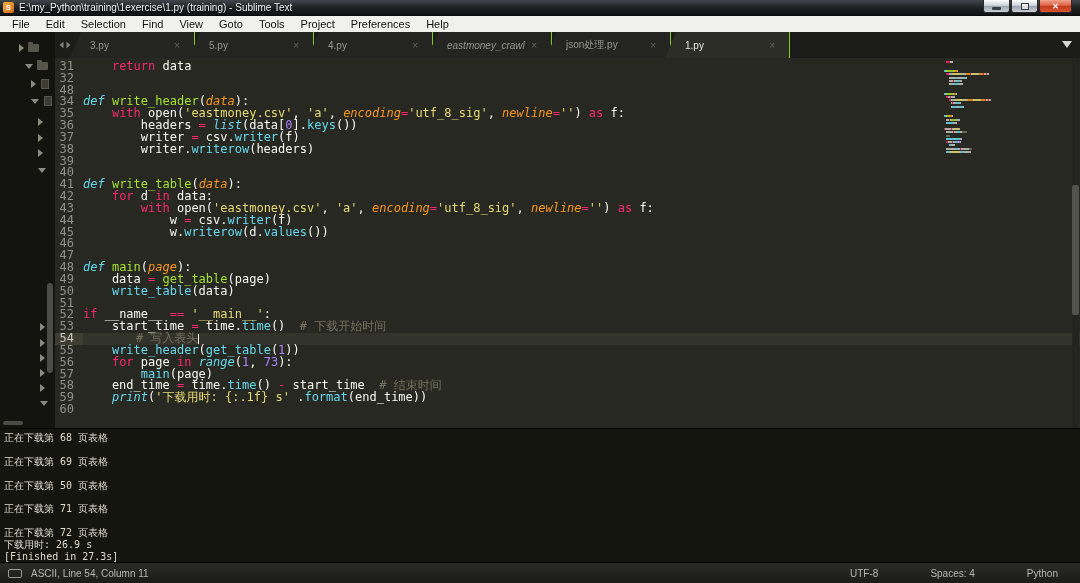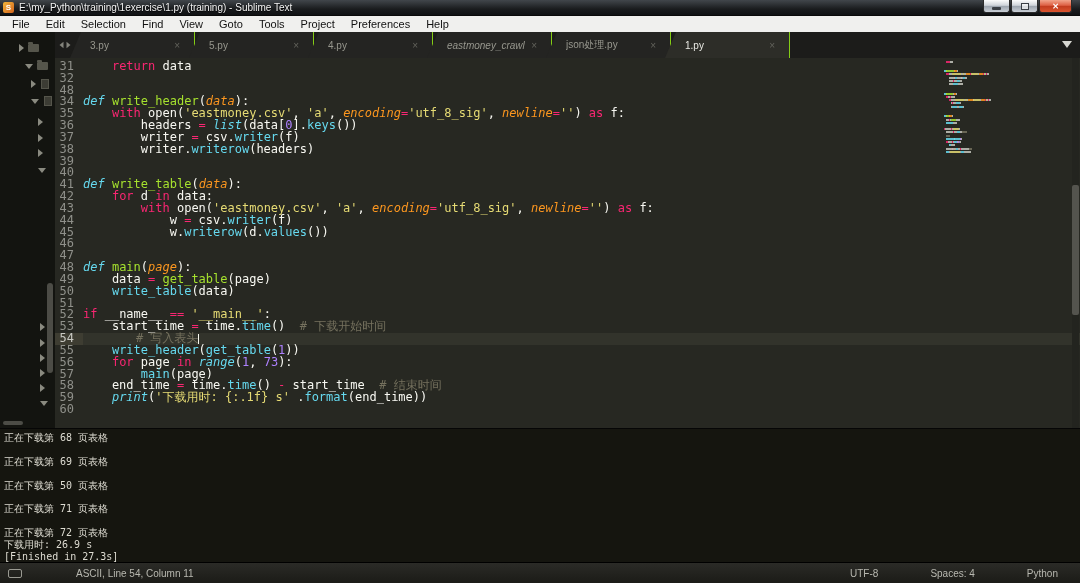--- a/index.html
+++ b/index.html
@@ -70,21 +70,21 @@
   .editor-vscroll { position:absolute; right:1px; top:0; width:7px; height:100%; background:#23241f; }
   .editor-vthumb { position:absolute; right:0; top:127px; width:7px; height:130px; background:#54544e; border-radius:2px; }
 
   
   .console { height:134px; flex:0 0 134px; background:#15150f; border-top:1px solid #060606; font-family:"DejaVu Sans Mono",monospace; font-size:10px; line-height:11.9px; color:#dedcd2; padding:3px 0 0 4px; }
   .console-line { white-space:pre; height:11.9px; }
 
   
   .statusbar { height:21px; flex:0 0 21px; background:linear-gradient(#2b2b27,#1b1b17); border-top:1px solid #000; display:flex; align-items:center; font-size:10px; color:#b8b8b0; padding:0 22px 0 8px; }
   .status-icon { width:14px; height:9px; border:1px solid #9a9a92; border-radius:2px; margin-right:9px; }
-  .status-left { flex:1 1 auto;margin-left:45px; }
+  .status-left { flex:1 1 auto; }
   .status-item { margin-left:52px; }
 </style>
 </head>
 <body>
 
 <div class="screen">
 
   <div class="titlebar">
     <div class="app-logo">S</div>
     <div class="title-text">E:\my_Python\training\1exercise\1.py (training) - Sublime Text</div>

